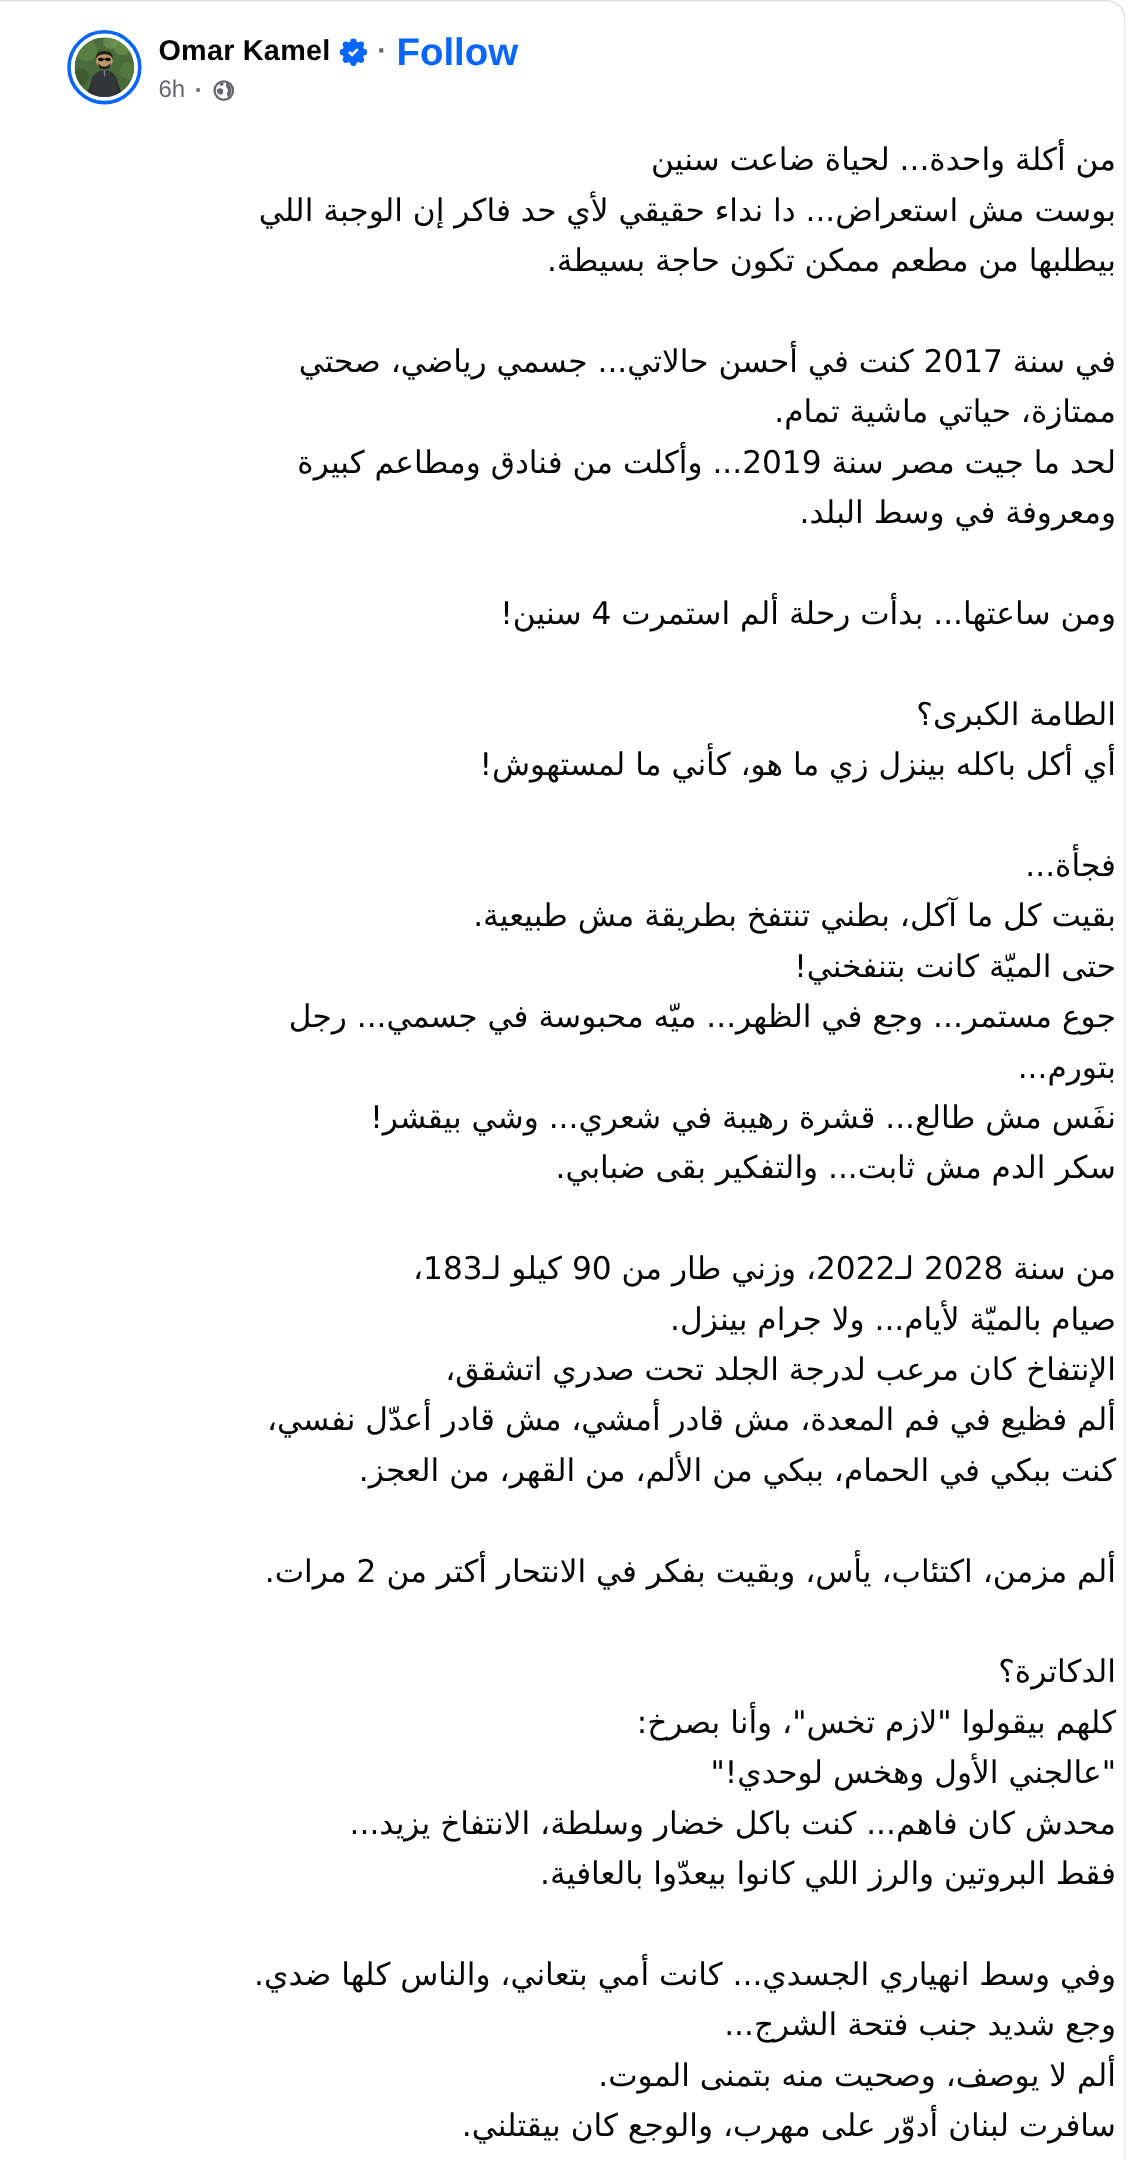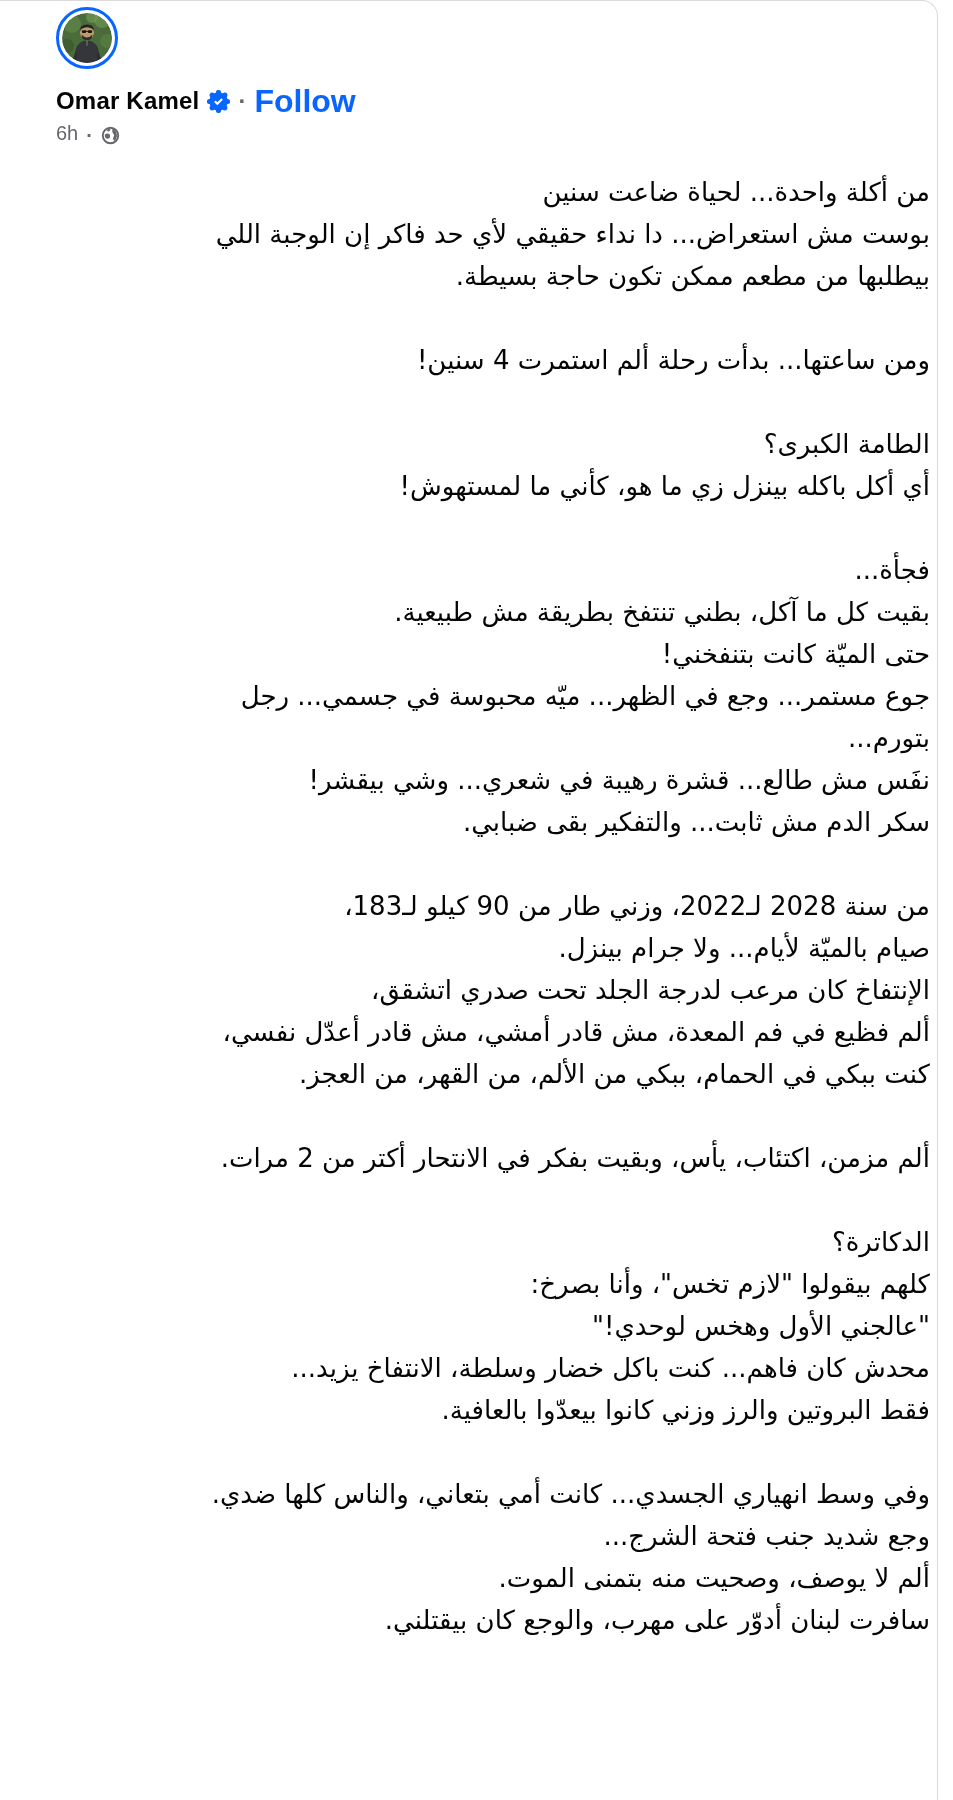--- a/index.html
+++ b/index.html
@@ -17,23 +17,22 @@
     min-height: 1800px;
     background: #ffffff;
     border-top: 1px solid #d8dade;
     border-right: 1px solid #d8dade;
     border-top-right-radius: 16px;
   }
   
   .post-header {
     display: flex;
     align-items: flex-start;
-    padding: 6px 0 0 56px;
+    padding: 24px 0 0 56px;
     gap: 14px;
-    flex-direction: column;
   }
   .avatar-ring {
     box-sizing: border-box;
     width: 62px;
     height: 62px;
     border-radius: 50%;
     border: 3.5px solid #0866FF;
     padding: 2.5px;
     flex: 0 0 auto;
     cursor: pointer;
@@ -68,21 +67,21 @@
   }
   .follow-link {
     font-size: 32px;
     font-weight: 600;
     color: #0866FF;
     text-decoration: none;
     cursor: pointer;
   }
   .meta-row {
     display: flex;
-    align-items: flex-end;
+    align-items: center;
     gap: 8px;
     margin-top: 4px;
     color: #65676B;
     font-size: 20px;
   }
   .meta-row .sep-dot { font-size: 20px; }
   .globe { display: block; }
   
   .post-body {
     direction: rtl;
@@ -167,40 +166,44 @@
         </svg>
       </div>
     </div>
 
   </div>
 
   <div class="post-body">
     <p>من أكلة واحدة... لحياة ضاعت سنين
 بوست مش استعراض... دا نداء حقيقي لأي حد فاكر إن الوجبة اللي
 بيطلبها من مطعم ممكن تكون حاجة بسيطة.</p>
+    <p>في سنة 2017 كنت في أحسن حالاتي... جسمي رياضي، صحتي
+ممتازة، حياتي ماشية تمام.
+لحد ما جيت مصر سنة 2019... وأكلت من فنادق ومطاعم كبيرة
+ومعروفة في وسط البلد.</p>
     <p>ومن ساعتها... بدأت رحلة ألم استمرت 4 سنين!</p>
     <p>الطامة الكبرى؟
 أي أكل باكله بينزل زي ما هو، كأني ما لمستهوش!</p>
     <p>فجأة...
 بقيت كل ما آكل، بطني تنتفخ بطريقة مش طبيعية.
 حتى الميّة كانت بتنفخني!
 جوع مستمر... وجع في الظهر... ميّه محبوسة في جسمي... رجل
 بتورم...
 نفَس مش طالع... قشرة رهيبة في شعري... وشي بيقشر!
 سكر الدم مش ثابت... والتفكير بقى ضبابي.</p>
     <p>من سنة 2028 لـ2022، وزني طار من 90 كيلو لـ183،
 صيام بالميّة لأيام... ولا جرام بينزل.
 الإنتفاخ كان مرعب لدرجة الجلد تحت صدري اتشقق،
 ألم فظيع في فم المعدة، مش قادر أمشي، مش قادر أعدّل نفسي،
 كنت ببكي في الحمام، ببكي من الألم، من القهر، من العجز.</p>
     <p>ألم مزمن، اكتئاب، يأس، وبقيت بفكر في الانتحار أكتر من 2 مرات.</p>
     <p>الدكاترة؟
 كلهم بيقولوا "لازم تخس"، وأنا بصرخ:
 "عالجني الأول وهخس لوحدي!"
 محدش كان فاهم... كنت باكل خضار وسلطة، الانتفاخ يزيد...
-فقط البروتين والرز وزني كانوا بيعدّوا بالعافية.</p>
+فقط البروتين والرز اللي كانوا بيعدّوا بالعافية.</p>
     <p>وفي وسط انهياري الجسدي... كانت أمي بتعاني، والناس كلها ضدي.
 وجع شديد جنب فتحة الشرج...
 ألم لا يوصف، وصحيت منه بتمنى الموت.
 سافرت لبنان أدوّر على مهرب، والوجع كان بيقتلني.</p>
   </div>
 
 </div>
 
 </body></html>

